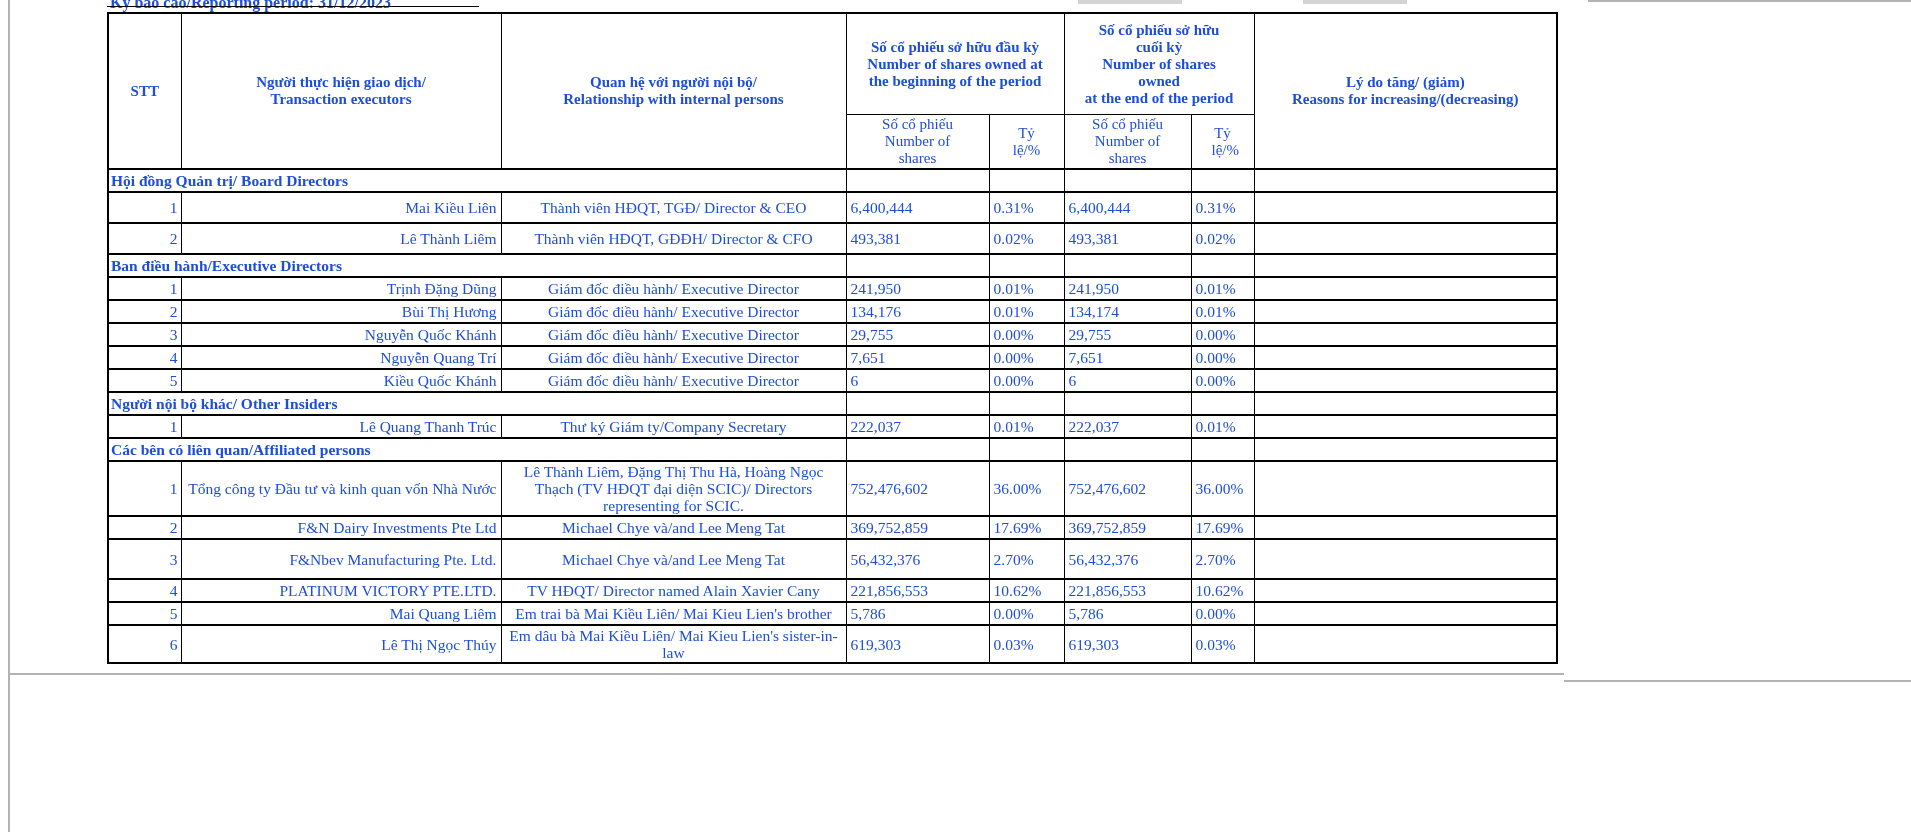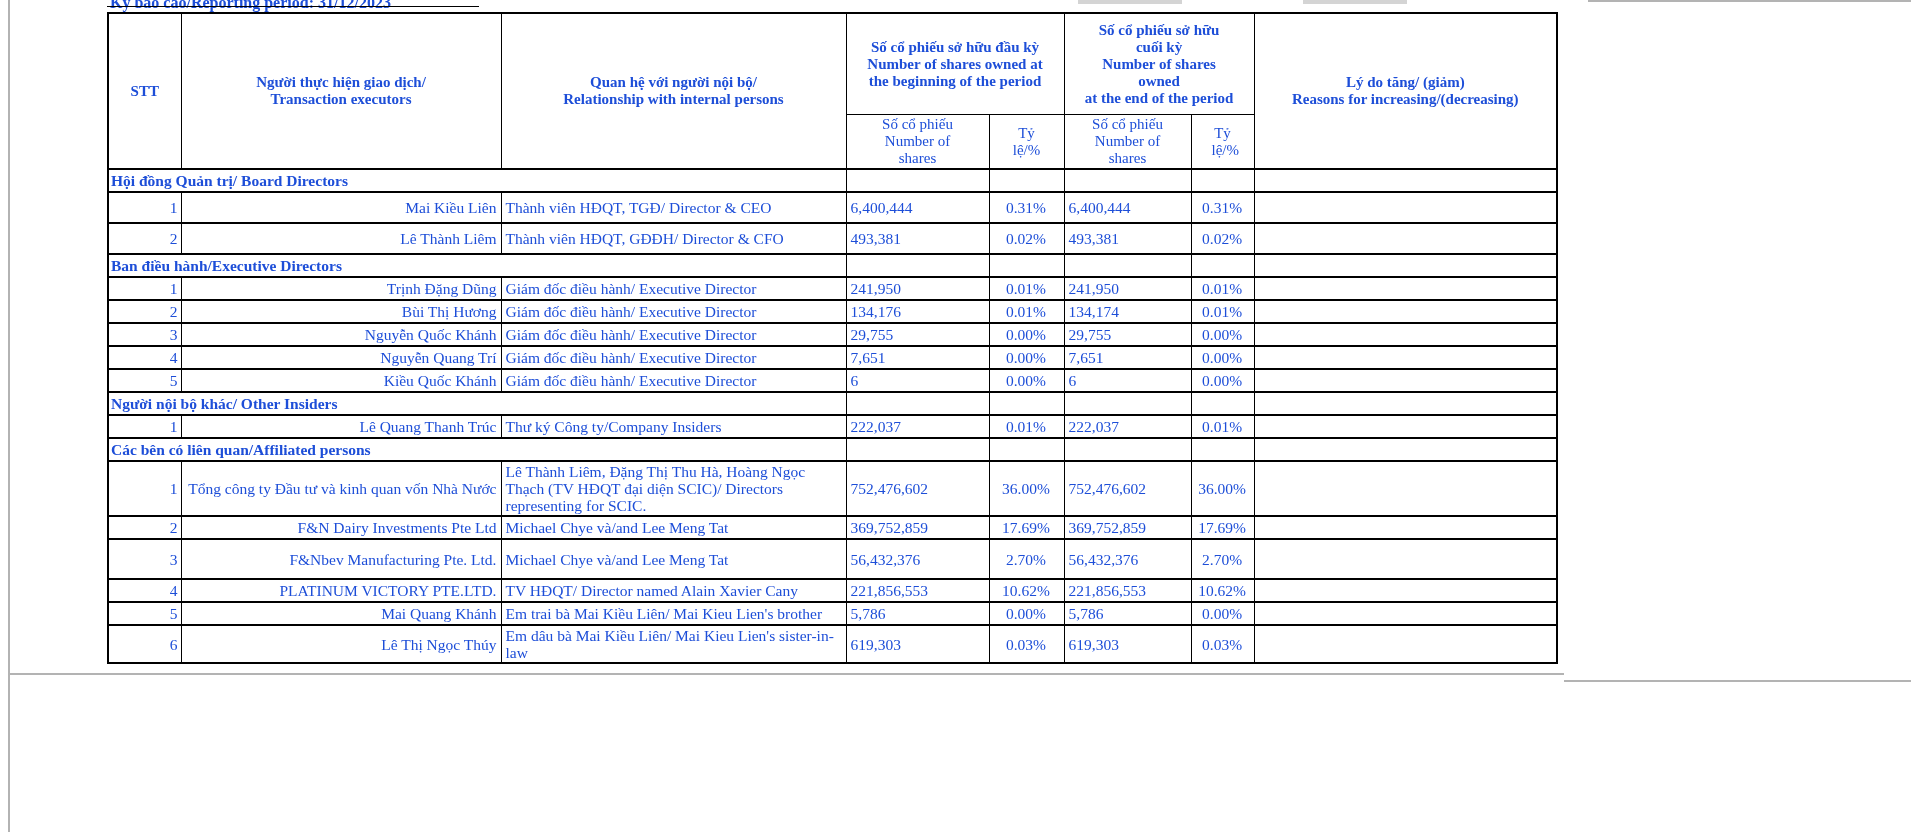--- a/index.html
+++ b/index.html
@@ -59,23 +59,23 @@
   .tbl tbody td{
     border-top:2px solid var(--table_border);
     border-bottom:2px solid var(--table_border);
     height:19px;
   }
   .tbl tbody tr.row-md td{height:27px;}
   .tbl tbody tr.row-lg td{height:36px;}
   .section-title{font-weight:bold;padding-left:2px !important;}
   .td-stt{text-align:right;padding-right:3px !important;}
   .td-name{text-align:right;}
-  .td-rel{text-align:left;}
+  .td-rel{text-align:center;}
   .td-num{padding-right:8px !important;}
-  .td-pct{text-align:center;padding-right:5px !important;}
+  .td-pct{text-align:left;padding-right:5px !important;}
 </style>
 </head>
 <body>
 
 <div class="canvas">
 
   <div class="report-period">Kỳ báo cáo/Reporting period: 31/12/2023</div>
   <div class="strike"></div>
   <div class="smudge s1"></div>
   <div class="smudge s2"></div>
@@ -205,21 +205,21 @@
           <td colspan="3" class="section-title">Người nội bộ khác/ Other Insiders</td>
           <td></td>
           <td></td>
           <td></td>
           <td></td>
           <td></td>
         </tr>
         <tr>
           <td class="td-stt">1</td>
           <td class="td-name">Lê Quang Thanh Trúc</td>
-          <td class="td-rel">Thư ký Công ty/Company Insiders</td>
+          <td class="td-rel">Thư ký Giám ty/Company Secretary</td>
           <td class="td-num">222,037</td>
           <td class="td-pct">0.01%</td>
           <td class="td-num">222,037</td>
           <td class="td-pct">0.01%</td>
           <td class="td-reason"></td>
         </tr>
         <tr>
           <td colspan="3" class="section-title">Các bên có liên quan/Affiliated persons</td>
           <td></td>
           <td></td>
@@ -262,21 +262,21 @@
           <td class="td-name">PLATINUM VICTORY PTE.LTD.</td>
           <td class="td-rel">TV HĐQT/ Director named Alain Xavier Cany</td>
           <td class="td-num">221,856,553</td>
           <td class="td-pct">10.62%</td>
           <td class="td-num">221,856,553</td>
           <td class="td-pct">10.62%</td>
           <td class="td-reason"></td>
         </tr>
         <tr>
           <td class="td-stt">5</td>
-          <td class="td-name">Mai Quang Khánh</td>
+          <td class="td-name">Mai Quang Liêm</td>
           <td class="td-rel">Em trai bà Mai Kiều Liên/ Mai Kieu Lien's brother</td>
           <td class="td-num">5,786</td>
           <td class="td-pct">0.00%</td>
           <td class="td-num">5,786</td>
           <td class="td-pct">0.00%</td>
           <td class="td-reason"></td>
         </tr>
         <tr>
           <td class="td-stt">6</td>
           <td class="td-name">Lê Thị Ngọc Thúy</td>

